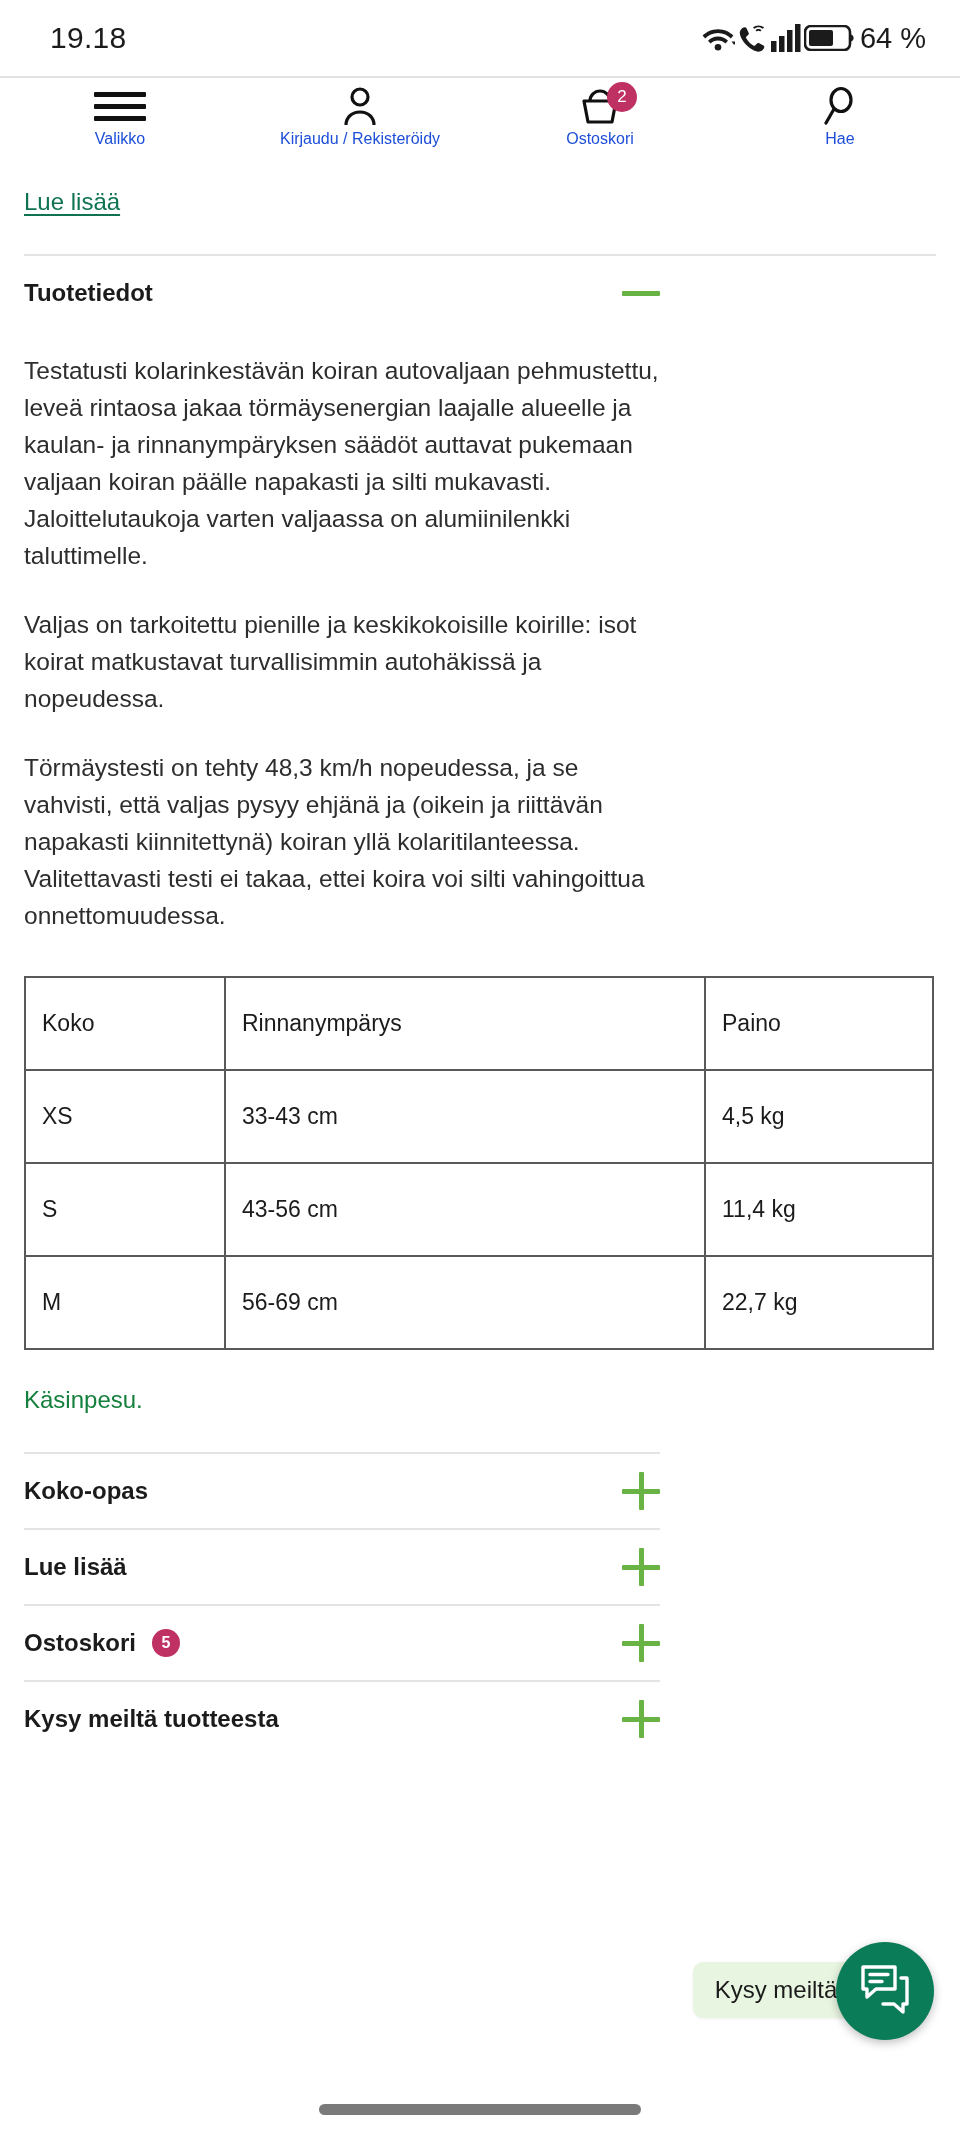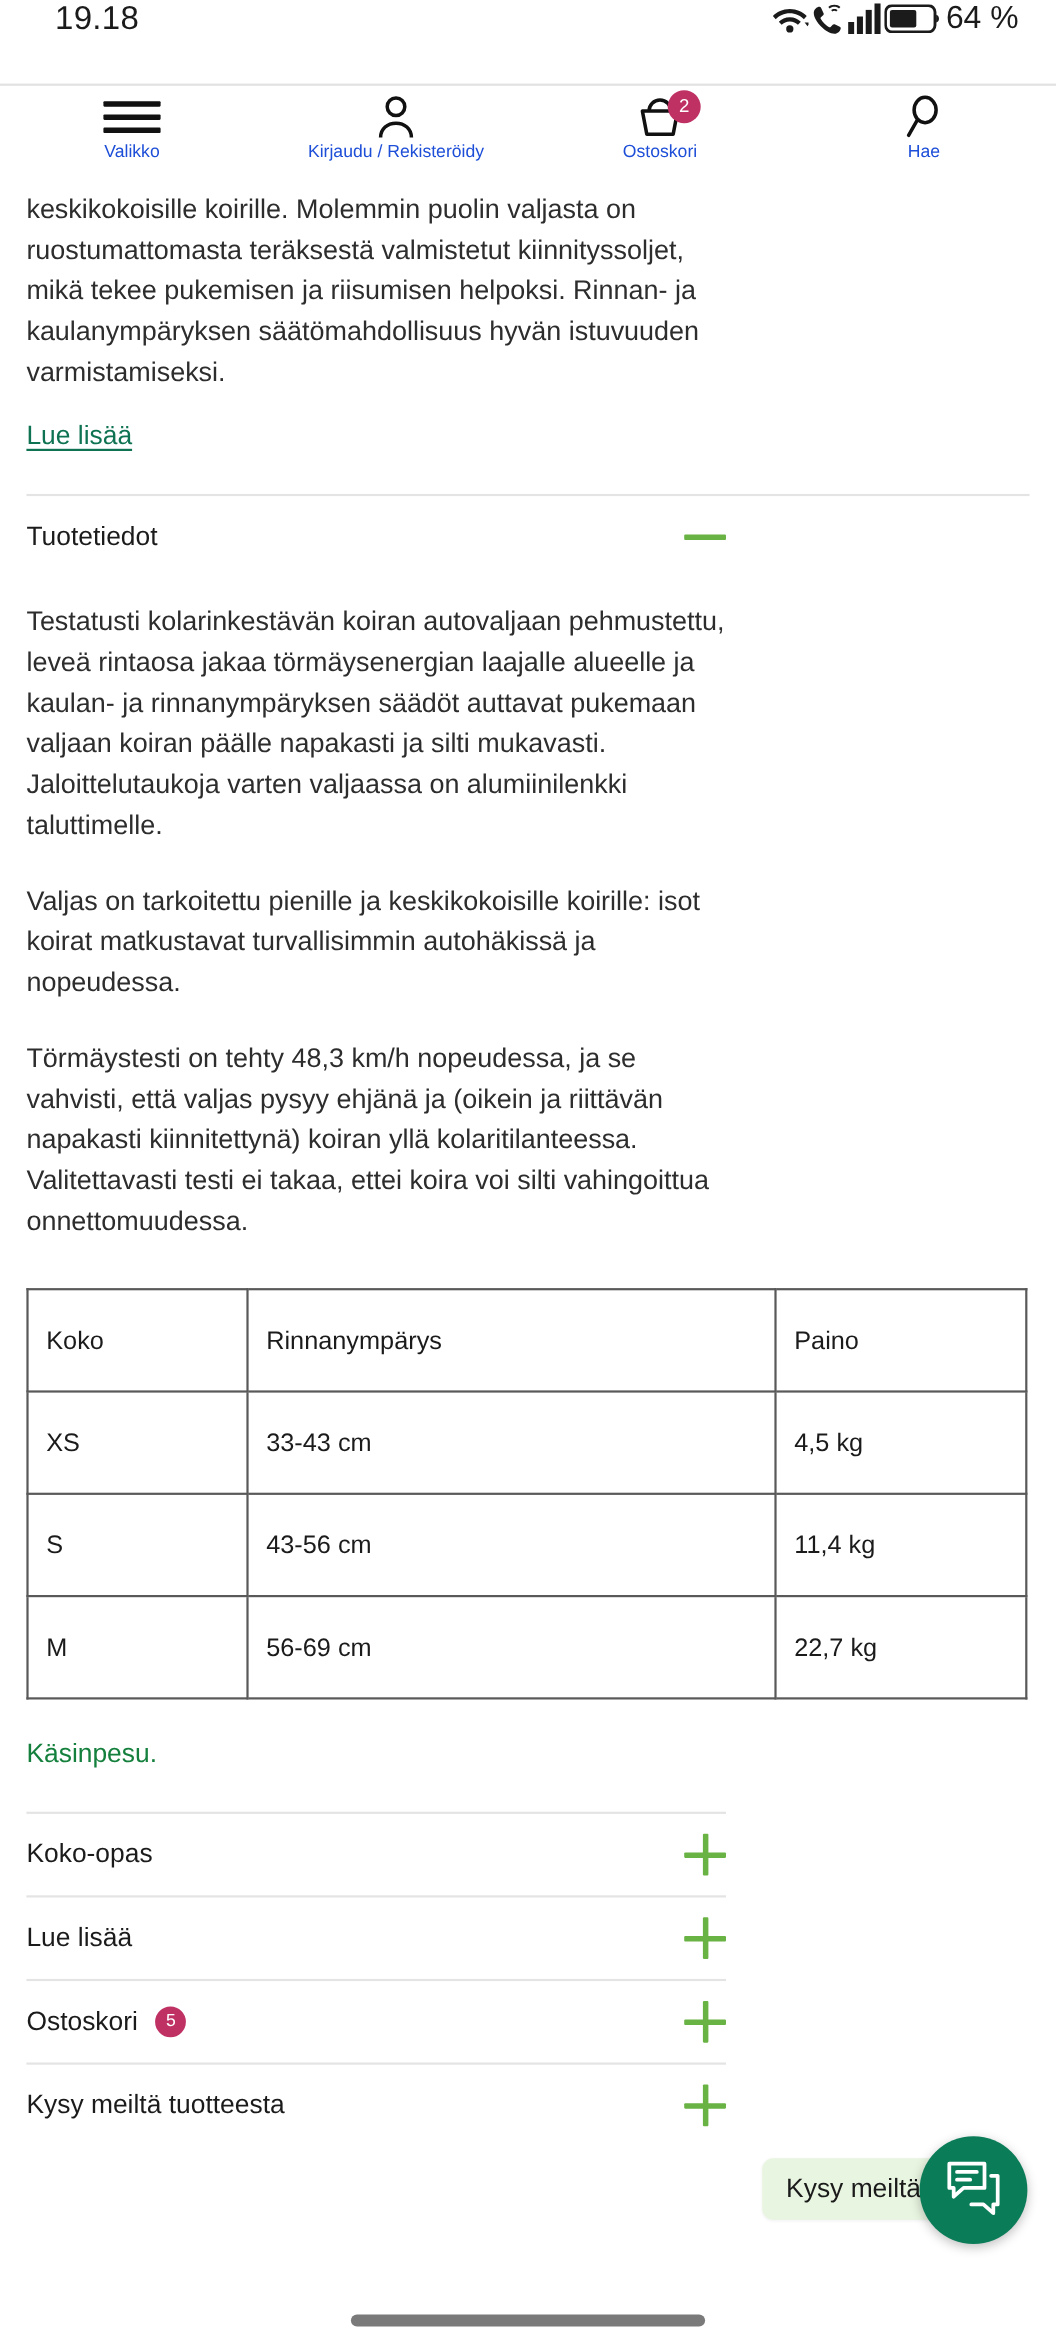--- a/index.html
+++ b/index.html
@@ -9,21 +9,21 @@
     background: #ffffff;
     font-family: "Liberation Sans", sans-serif;
     -webkit-font-smoothing: antialiased;
   }
   body { position: relative; overflow: hidden; }
 
   
   .statusbar {
     height: 76px;
     display: flex;
-    align-items: flex-start;
+    align-items: center;
     justify-content: space-between;
     padding: 0 34px 0 50px;
     background: #ffffff;
   }
   .status-time {
     font-size: 30px;
     color: #1b1b1b;
     letter-spacing: 0.3px;
   }
   .status-right {
@@ -131,21 +131,21 @@
   
   .acc-head {
     height: 74px;
     display: flex;
     align-items: center;
     justify-content: space-between;
     width: 636px;
   }
   .acc-title {
     font-size: 24px;
-    font-weight: normal;
+    font-weight: bold;
     color: #1b1b1b;
     display: flex;
     align-items: center;
     gap: 16px;
   }
   .acc-badge {
     width: 28px;
     height: 28px;
     border-radius: 50%;
     background: #bf3063;
@@ -325,21 +325,20 @@
         <ellipse cx="19" cy="14" rx="10" ry="11.5" fill="none" stroke="#111" stroke-width="3.2"></ellipse>
         <line x1="12" y1="23" x2="4" y2="37" stroke="#111" stroke-width="3.2" stroke-linecap="round"></line>
       </svg>
     </div>
     <div class="navlabel">Hae</div>
   </div>
 </div>
 
 <div class="content">
 
-  <p class="para para-top">keskikokoisille koirille. Molemmin puolin valjasta on ruostumattomasta teräksestä valmistetut kiinnityssoljet, mikä tekee pukemisen ja riisumisen helpoksi. Rinnan- ja kaulanympäryksen säätömahdollisuus hyvän istuvuuden varmistamiseksi.</p>
 
   <a class="link-lue" href="#">Lue lisää</a>
 
   <div class="hr"></div>
 
   
   <div class="acc-head">
     <div class="acc-title">Tuotetiedot</div>
     <div class="sign minus"></div>
   </div>

